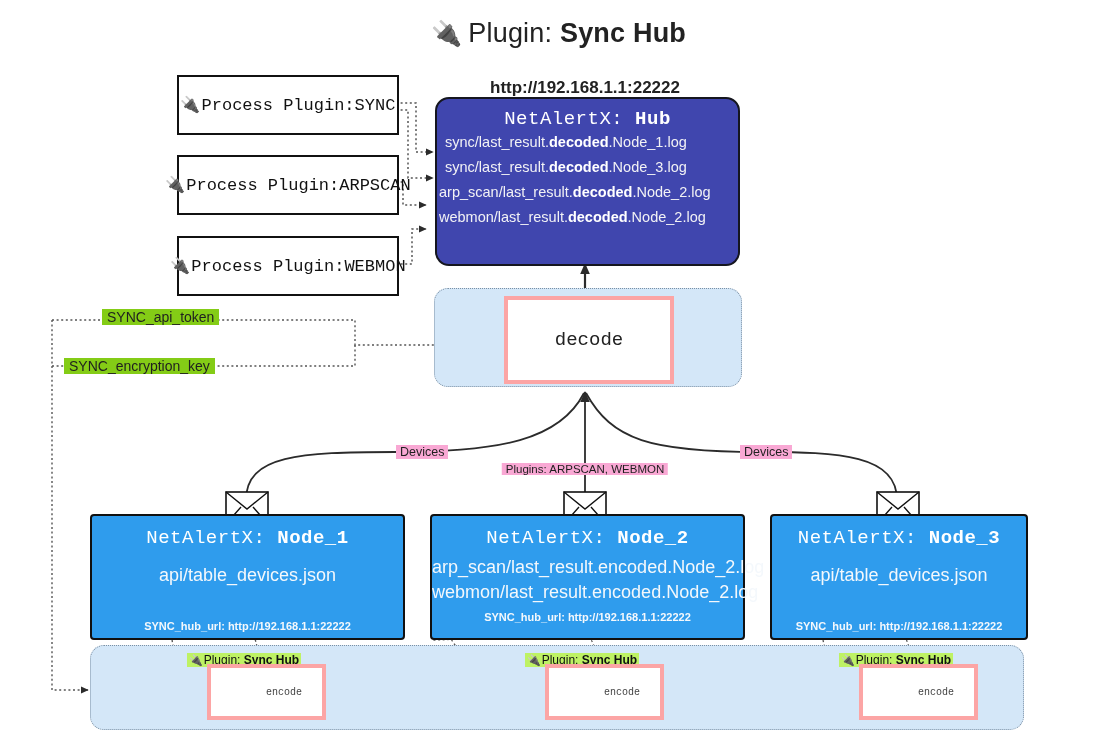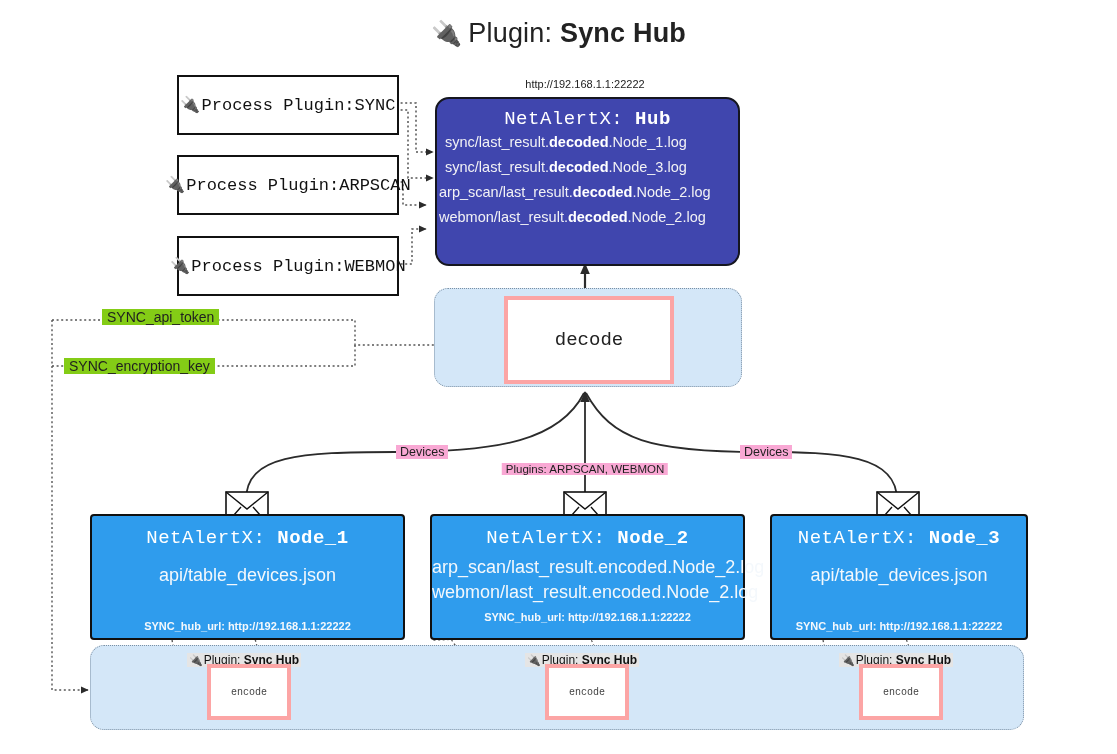--- a/index.html
+++ b/index.html
@@ -21,42 +21,42 @@
   .procbox .plug{font-family:"DejaVu Sans",sans-serif;font-size:16px;margin-right:1px;}
   
   #hub{background:#4046ae;border:2.5px solid #15161f;border-radius:14px;
        box-shadow:0 0 0 0 transparent;}
   #hub .hubtitle{font-family:"Liberation Mono","DejaVu Sans Mono",monospace;
        font-size:19px;color:#fff;text-align:center;margin-top:9px;letter-spacing:.5px;}
   #hub .hubtitle b{font-weight:bold;}
   #hub .logline{color:#f2f2f5;font-size:14.5px;line-height:25px;white-space:nowrap;
        margin-left:8px;}
   #hub .logline b{font-weight:bold;color:#ffffff;}
-  #huburl{font-size:11px;font-weight:normal;color:#222;text-align:center;width:300px;}
+  #huburl{font-size:17px;font-weight:bold;color:#222;text-align:center;width:300px;}
   
   .lbcontainer{background:#d4e7f8;border:1.6px dotted #7b90a4;border-radius:14px;}
   
   .whitebox{background:#fff;border:4px solid #fca5a5;
             font-family:"Liberation Mono","DejaVu Sans Mono",monospace;
             display:flex;align-items:center;justify-content:center;color:#222;}
   #decode{font-size:19px;}
-  .encodebox{font-size:10px;color:#444;}
+  .encodebox{font-size:10px;color:#444;padding-left:35px;}
   
   .node{background:#2f9ced;border:2.5px solid #101010;border-radius:4px;}
   .node .ntitle{font-family:"Liberation Mono","DejaVu Sans Mono",monospace;
        font-size:19px;color:#fff;text-align:center;margin-top:11px;letter-spacing:.5px;}
   .node .ntitle b{font-weight:bold;}
   .node .nline{color:#f4f8fc;font-size:18px;line-height:25px;text-align:center;
        white-space:nowrap;}
   .node .nfoot{color:#f4f8fc;font-size:11px;font-weight:bold;text-align:center;
        white-space:nowrap;}
   
   .elabel{font-size:12.5px;color:#1f1f1f;background:#f9a8d4;padding:0 4px;white-space:nowrap;}
   .elabel.sm{font-size:11.5px;}
-  .plabel{font-size:12px;color:#111;white-space:nowrap;background:#e5e5e5;padding:0 2px;}
+  .plabel{font-size:12px;color:#111;white-space:nowrap;background:#bef264;padding:0 2px;}
   .plabel b{font-weight:bold;}
   .plabel .plug{font-family:"DejaVu Sans",sans-serif;font-size:11px;margin-right:1px;}
   .tokenlabel{font-size:14px;color:#1f1f1f;background:#84cc16;padding:0 5px;white-space:nowrap;}
   svg{position:absolute;left:0;top:0;overflow:visible;}
 </style>
 </head>
 <body>
 
 <svg width="1117" height="754">
   <defs>

